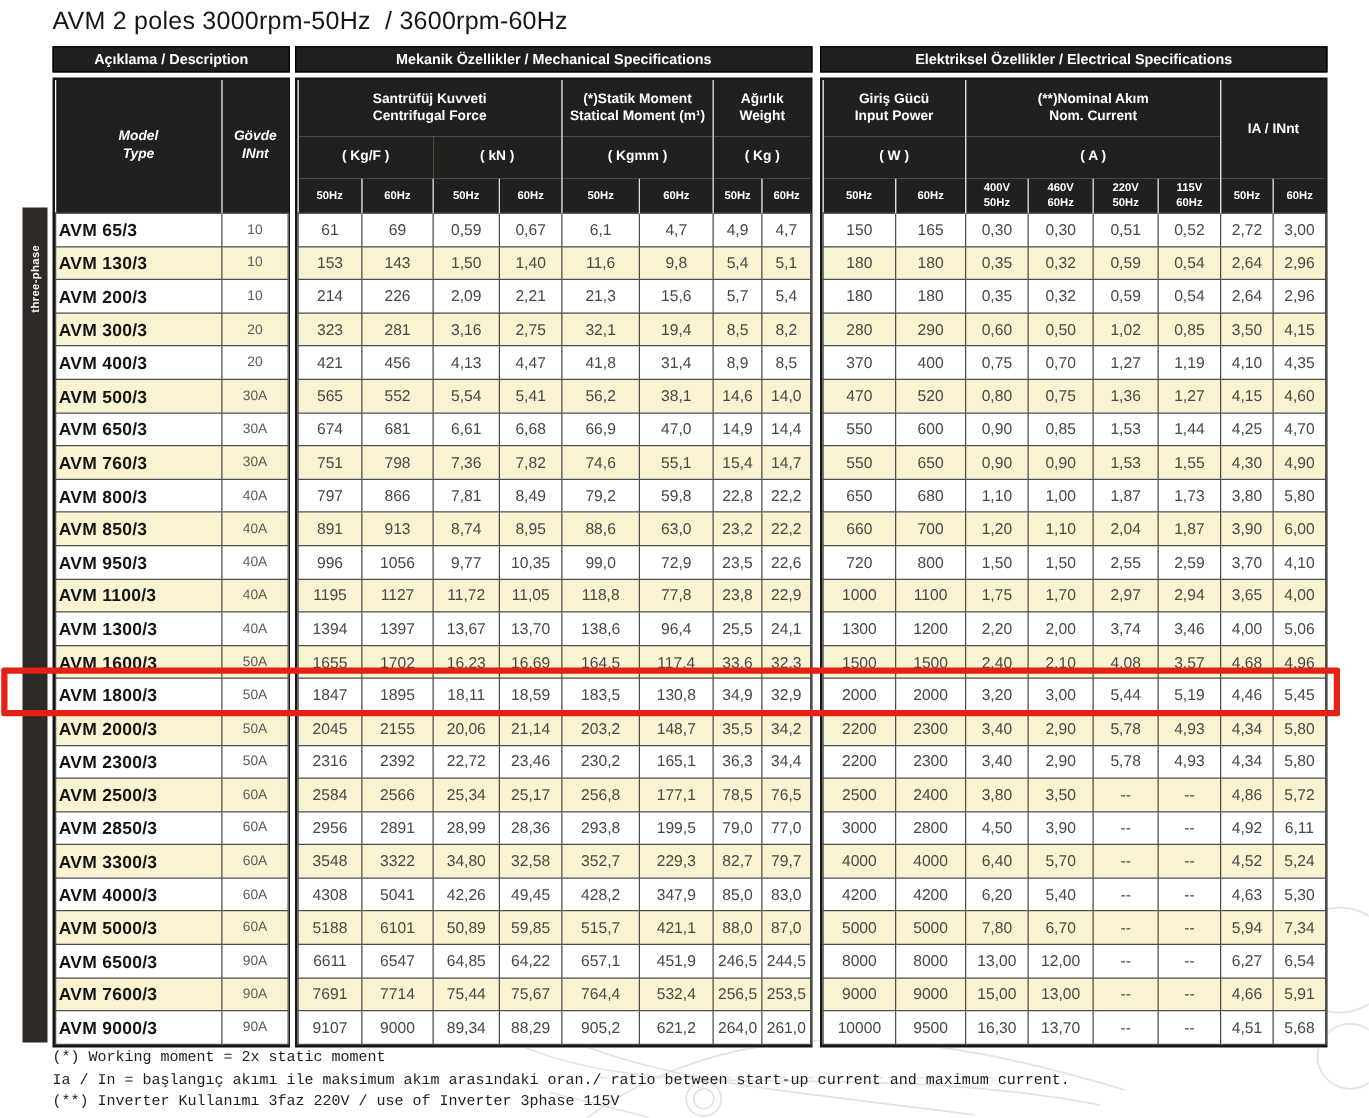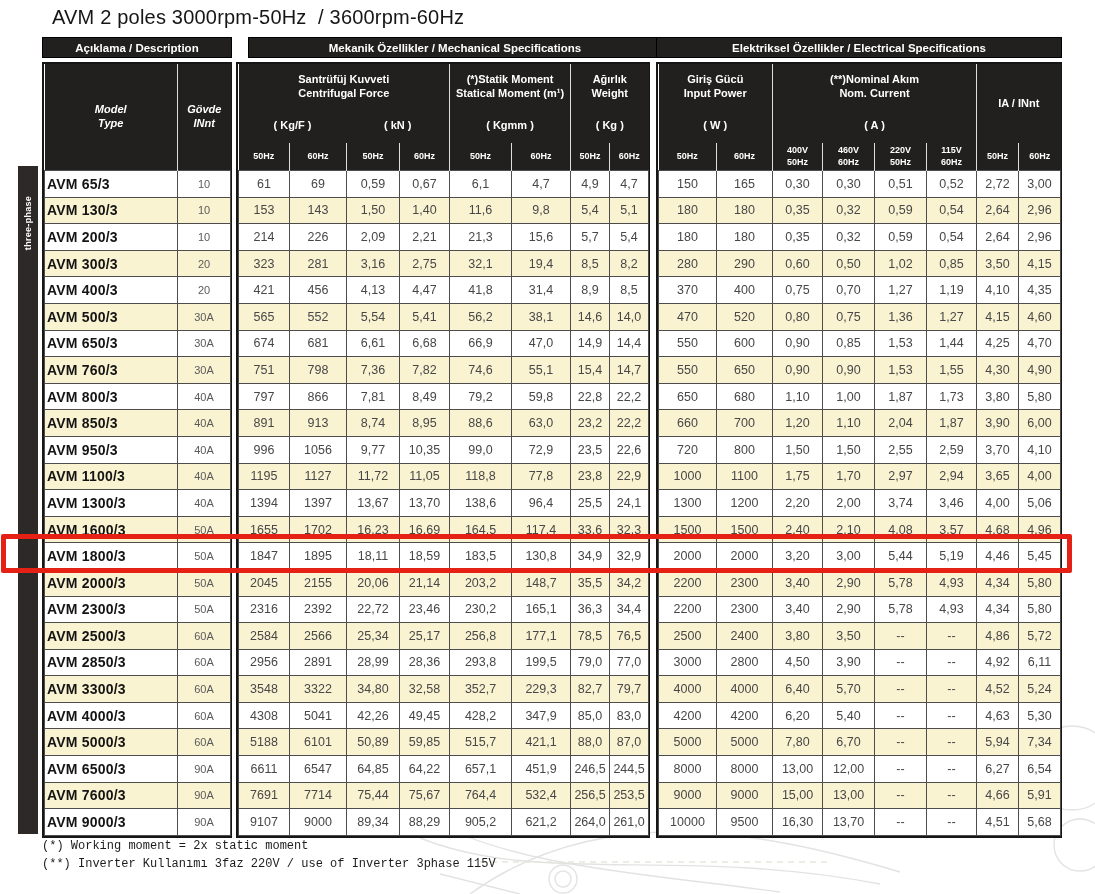--- a/index.html
+++ b/index.html
@@ -9,32 +9,31 @@
     position:relative; overflow:hidden;
   }
   .page { position:relative; width:1095px; height:894px; }
 
   .wm { position:absolute; left:0; top:0; z-index:0; pointer-events:none; }
 
   .title {
     position:absolute; left:42px; top:6px; z-index:2;
     font-size:20px; font-weight:500; color:#161616; letter-spacing:.2px;
     white-space:pre;
-    margin-left:10px;
   }
 
   .bar {
     position:absolute; top:37px; height:21px; z-index:2;
     background:#21201e; color:#ffffff;
     font-size:11.5px; font-weight:bold;
     display:flex; align-items:center; justify-content:center;
     box-sizing:border-box; border:1px solid #000;
   }
   .bar-desc { left:42px;  width:190px; }
-  .bar-mech { left:248px; width:414px; }
+  .bar-mech { left:236px; width:414px; }
   .bar-elec { left:656px; width:406px; }
 
   .tblbox {
     position:absolute; top:62px; z-index:2;
     border:2px solid #161616; background:#fff; box-sizing:border-box;
   }
   .box-desc { left:42px;  width:190px; }
   .box-mech { left:236px; width:414px; }
   .box-elec { left:656px; width:406px; }
 
@@ -821,16 +820,17 @@
 
   <div class="side-bar"></div>
   <div class="side-label">
     <span>three-phase</span>
   </div>
 
   <div class="hl-frame" style="display: block; top: 534.4px; height: 38.6px; border-color: rgb(229, 32, 21);"></div>
 
   <div class="notes">
     <div>(*) Working moment = 2x static moment</div>
+    <div>Ia / In = başlangıç akımı ile maksimum akım arasındaki oran./ ratio between start-up current and maximum current.</div>
     <div>(**) Inverter Kullanımı 3faz 220V / use of Inverter 3phase 115V</div>
   </div>
 
 </div>
 
 </body></html>

